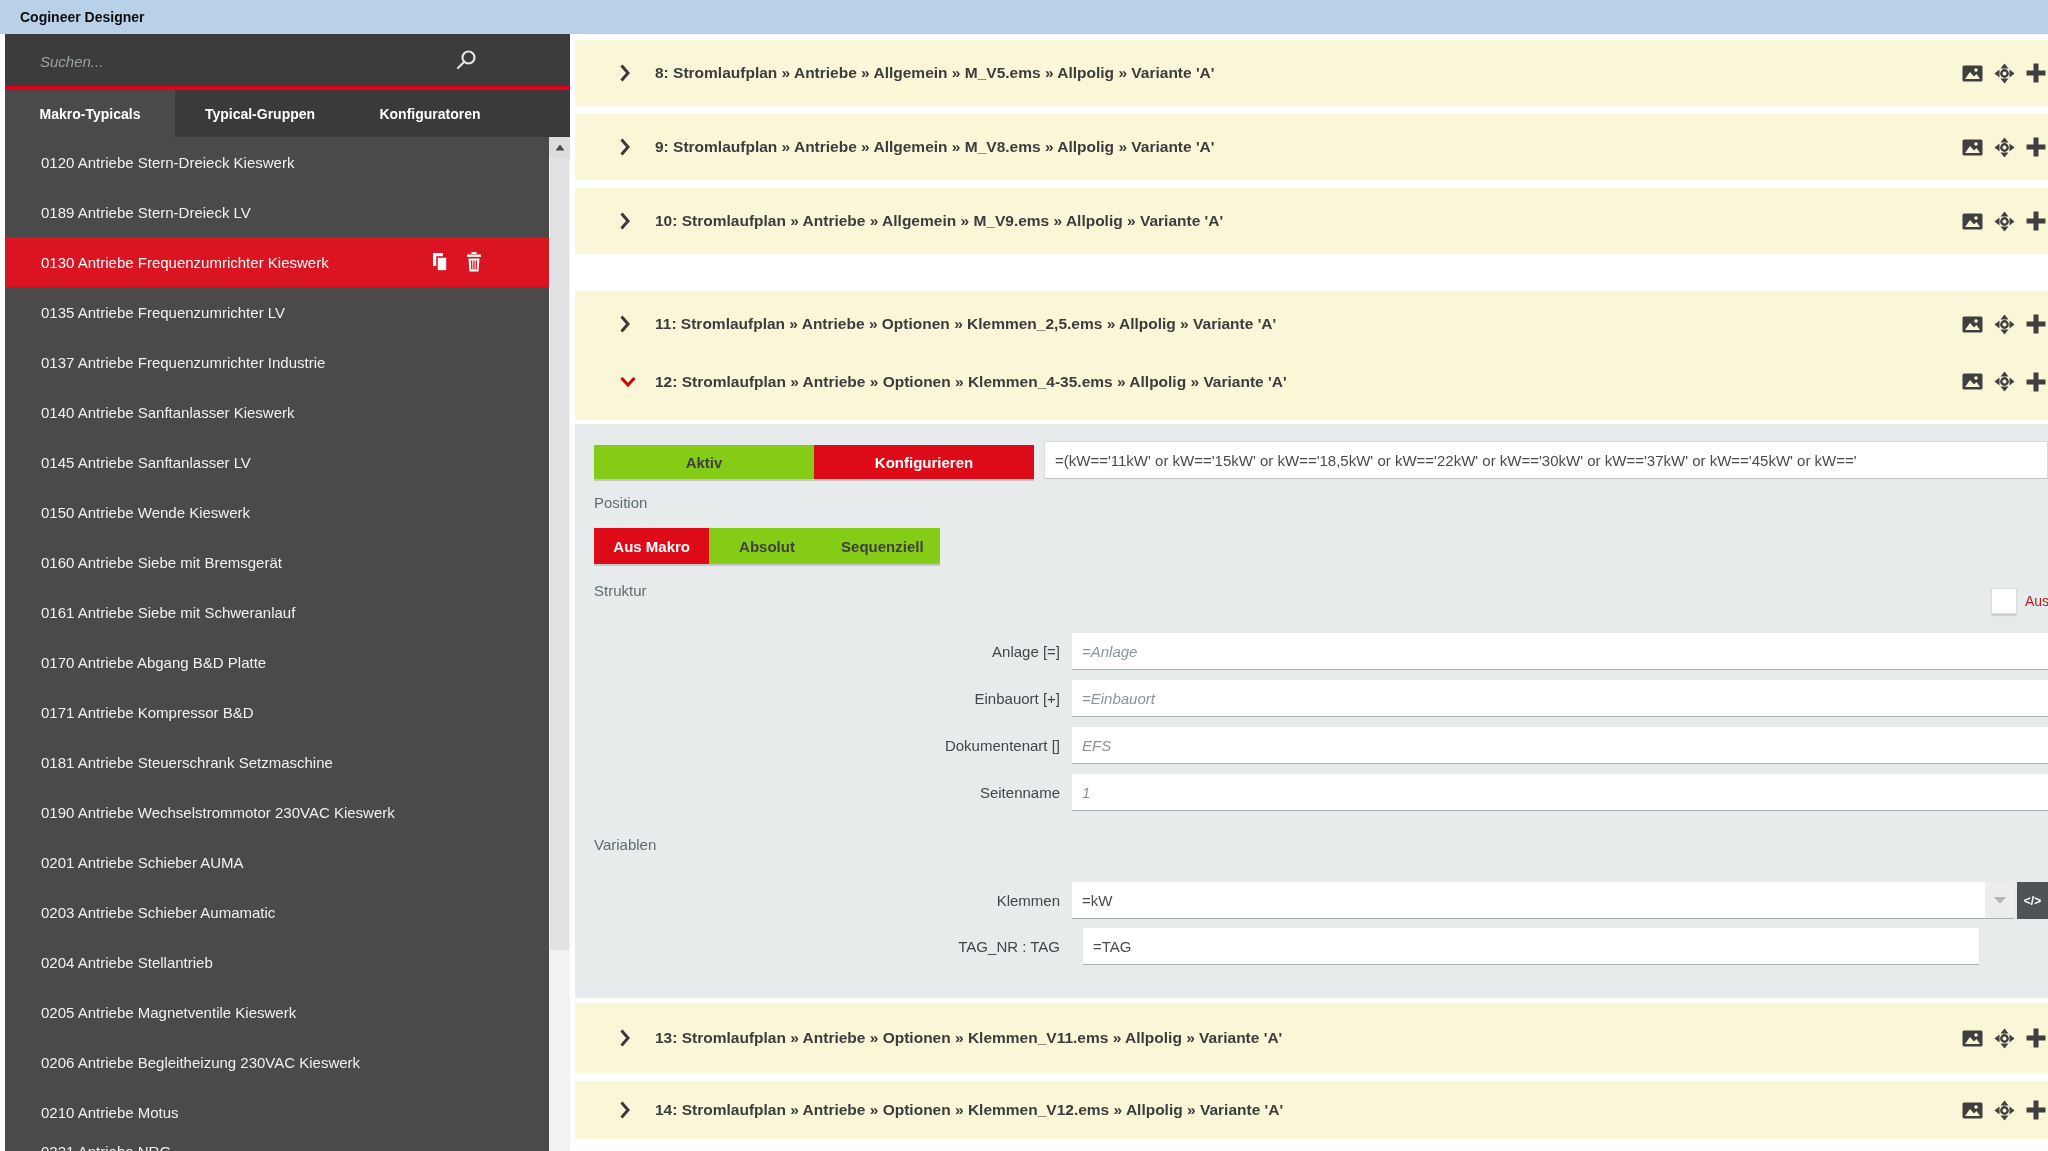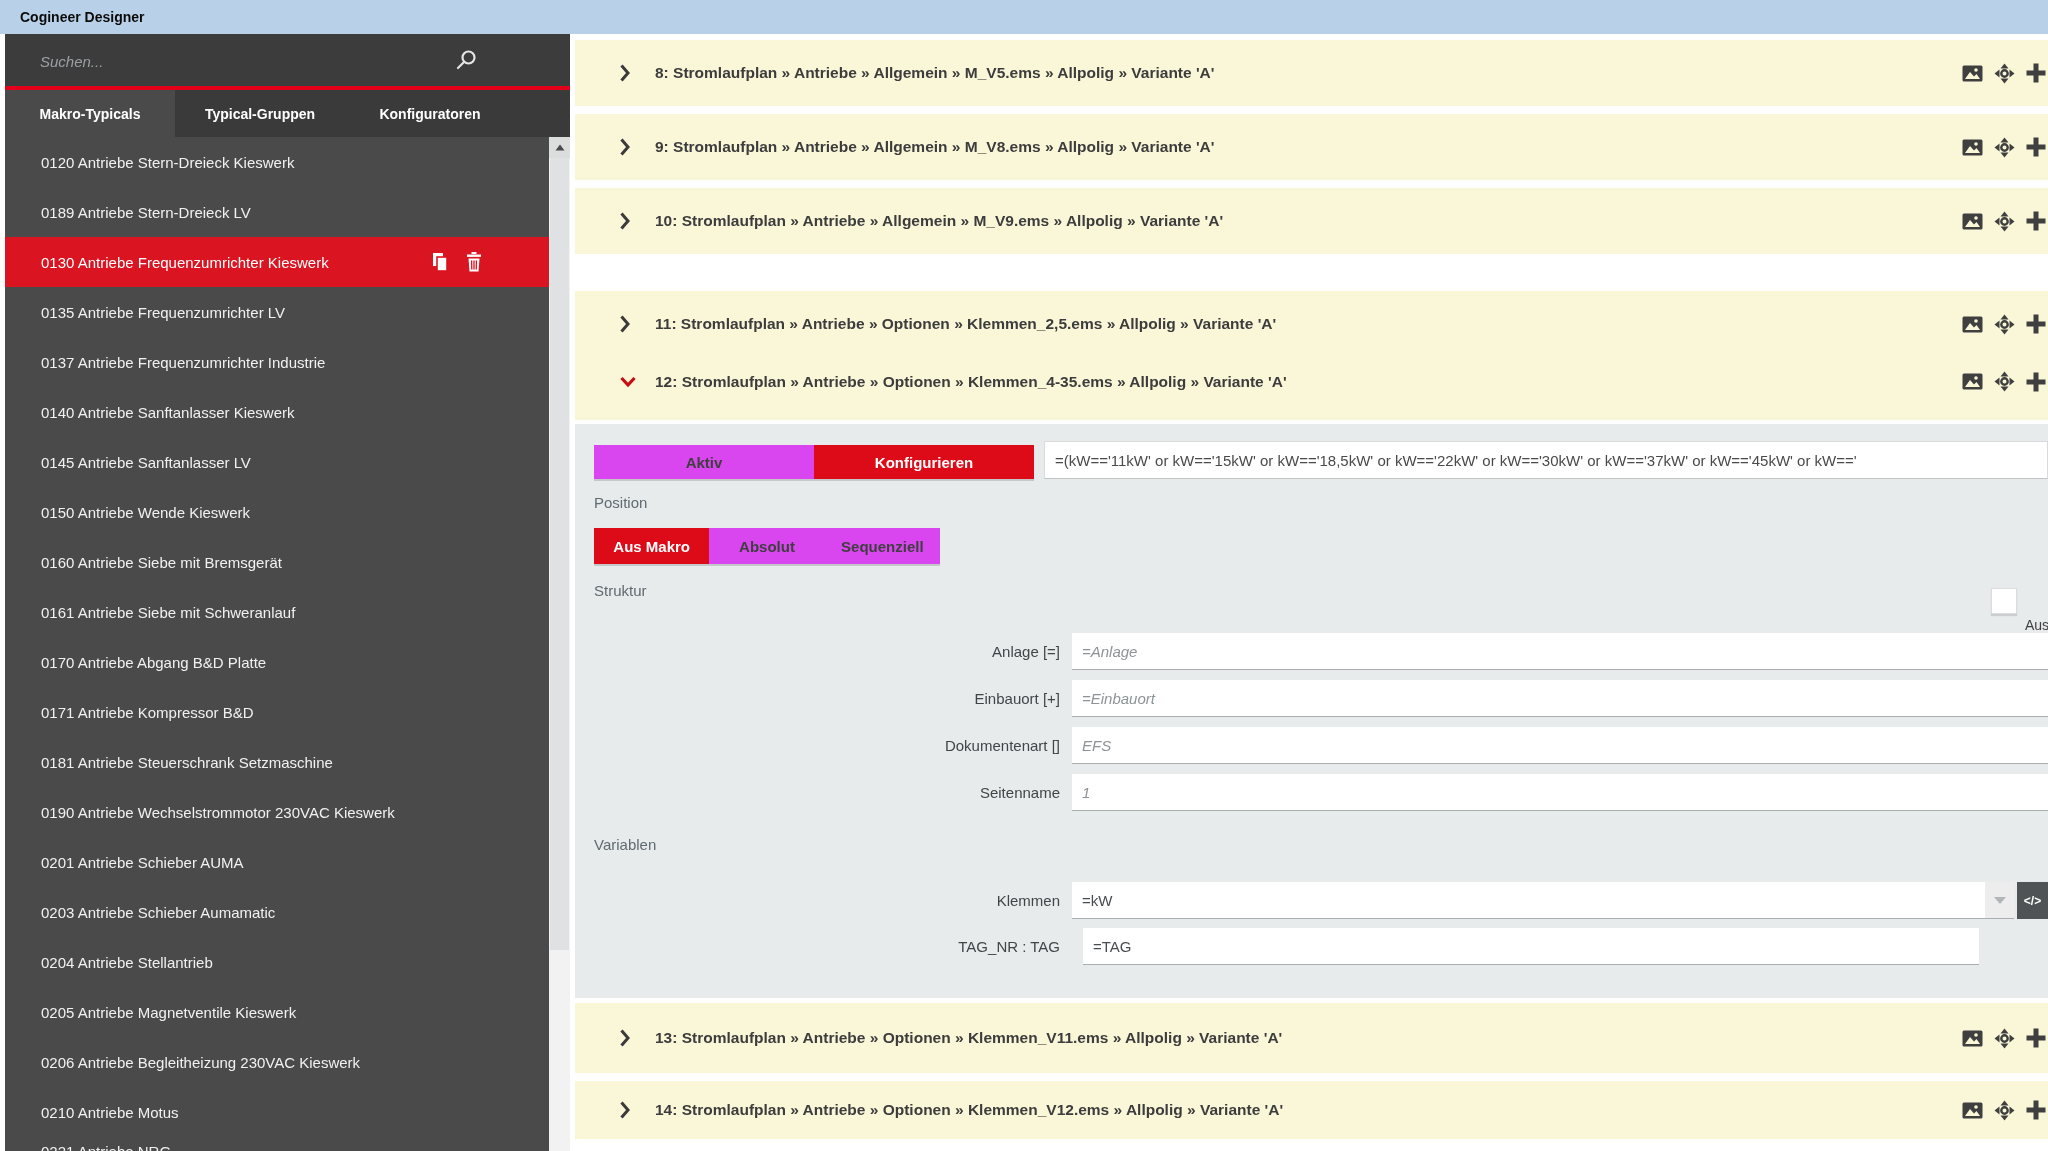--- a/index.html
+++ b/index.html
@@ -43,21 +43,21 @@
   .rlabel{position:absolute;left:80px;top:50%;transform:translateY(-50%);
     font-size:15.5px;font-weight:600;color:#3c3c3c;white-space:nowrap;}
   .row-ic{position:absolute;top:50%;transform:translateY(-50%);width:24px;height:22px;
     display:flex;align-items:center;justify-content:center;}
   .ic-img{left:1385px;} .ic-move{left:1417px;} .ic-plus{left:1449px;}
   
   .detail{position:absolute;left:575px;right:0;top:424px;height:574px;background:#e8ebec;overflow:hidden;}
   .seg{position:absolute;display:flex;box-shadow:0 2px 0 rgba(90,95,97,.25);}
   .seg2{left:19px;top:21px;width:440px;height:34px;}
   .seg3{left:19px;top:104px;width:346px;height:36px;}
-  .segopt{flex:1;display:flex;align-items:center;justify-content:center;background:#d946ef;
+  .segopt{flex:1;display:flex;align-items:center;justify-content:center;background:#84cc16;
     color:#3f3f3f;font-size:15px;font-weight:600;}
   .segopt.on{background:#dd0b18;color:#ffffff;}
   .seclbl{position:absolute;font-size:15px;color:#5f6b70;}
   .lbl-position{left:19px;top:70px;}
   .lbl-struktur{left:19px;top:158px;}
   .lbl-variablen{left:19px;top:412px;}
   .uinput{position:absolute;box-sizing:border-box;background:#ffffff;border:none;
     border-bottom:1px solid #a9aeb1;font-family:inherit;font-size:15px;color:#474d51;
     padding:0 10px;outline:none;height:37px;}
   .uinput::placeholder{font-style:italic;color:#8d9499;opacity:1;}
@@ -71,21 +71,21 @@
   .fin-tag{top:504px;left:508px;width:896px;}
   .flab-klemmen{top:458px;} .flab-tag{top:504px;}
   .dd-zone{position:absolute;left:1410px;top:458px;width:29px;height:37px;background:#ededee;
     border-bottom:1px solid #a9aeb1;box-sizing:border-box;display:flex;align-items:center;justify-content:center;}
   .dd-arrow{width:0;height:0;border-left:6px solid transparent;border-right:6px solid transparent;
     border-top:7px solid #b3b6b8;}
   .code-btn{position:absolute;left:1442px;top:458px;width:31px;height:37px;background:#4f5355;
     color:#ffffff;font-size:12px;font-weight:bold;display:flex;align-items:center;justify-content:center;}
   .aus-check{position:absolute;left:1416px;top:164px;width:26px;height:26px;background:#ffffff;
     border:1px solid #dadcdd;box-sizing:border-box;box-shadow:0 2px 1px rgba(0,0,0,.12);}
-  .aus-label{position:absolute;left:1450px;top:169px;font-size:14px;color:#404040;white-space:nowrap;margin-top:24px;}
+  .aus-label{position:absolute;left:1450px;top:169px;font-size:14px;color:#b91c1c;white-space:nowrap;}
 </style>
 </head>
 <body>
 
 <div class="titlebar">
   <span>Cogineer Designer</span>
 </div>
 
 <div class="sidebar">
   <div class="search-area">

